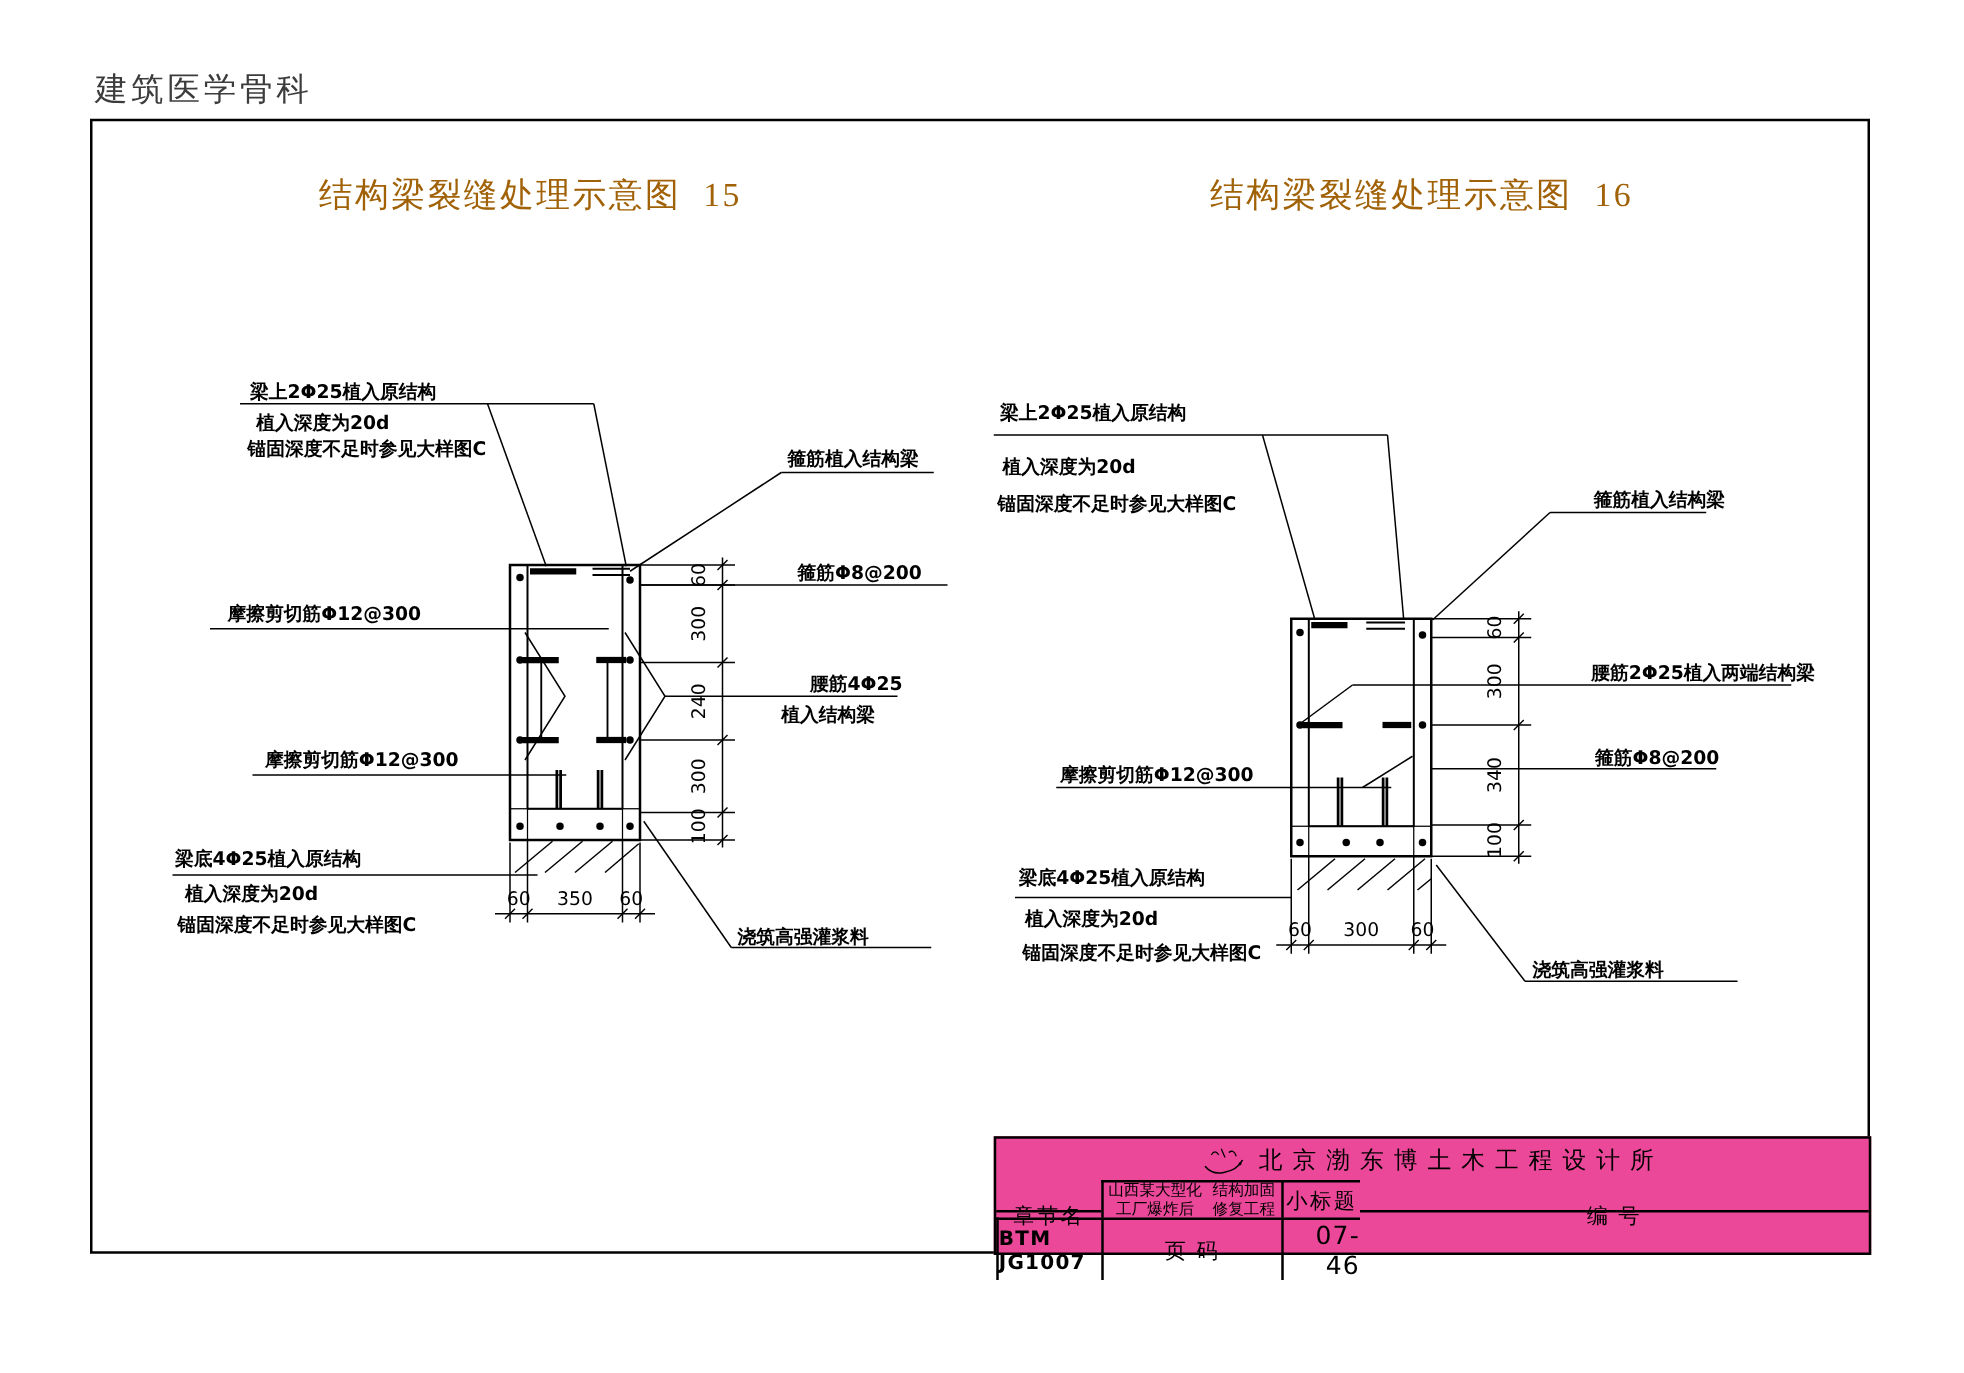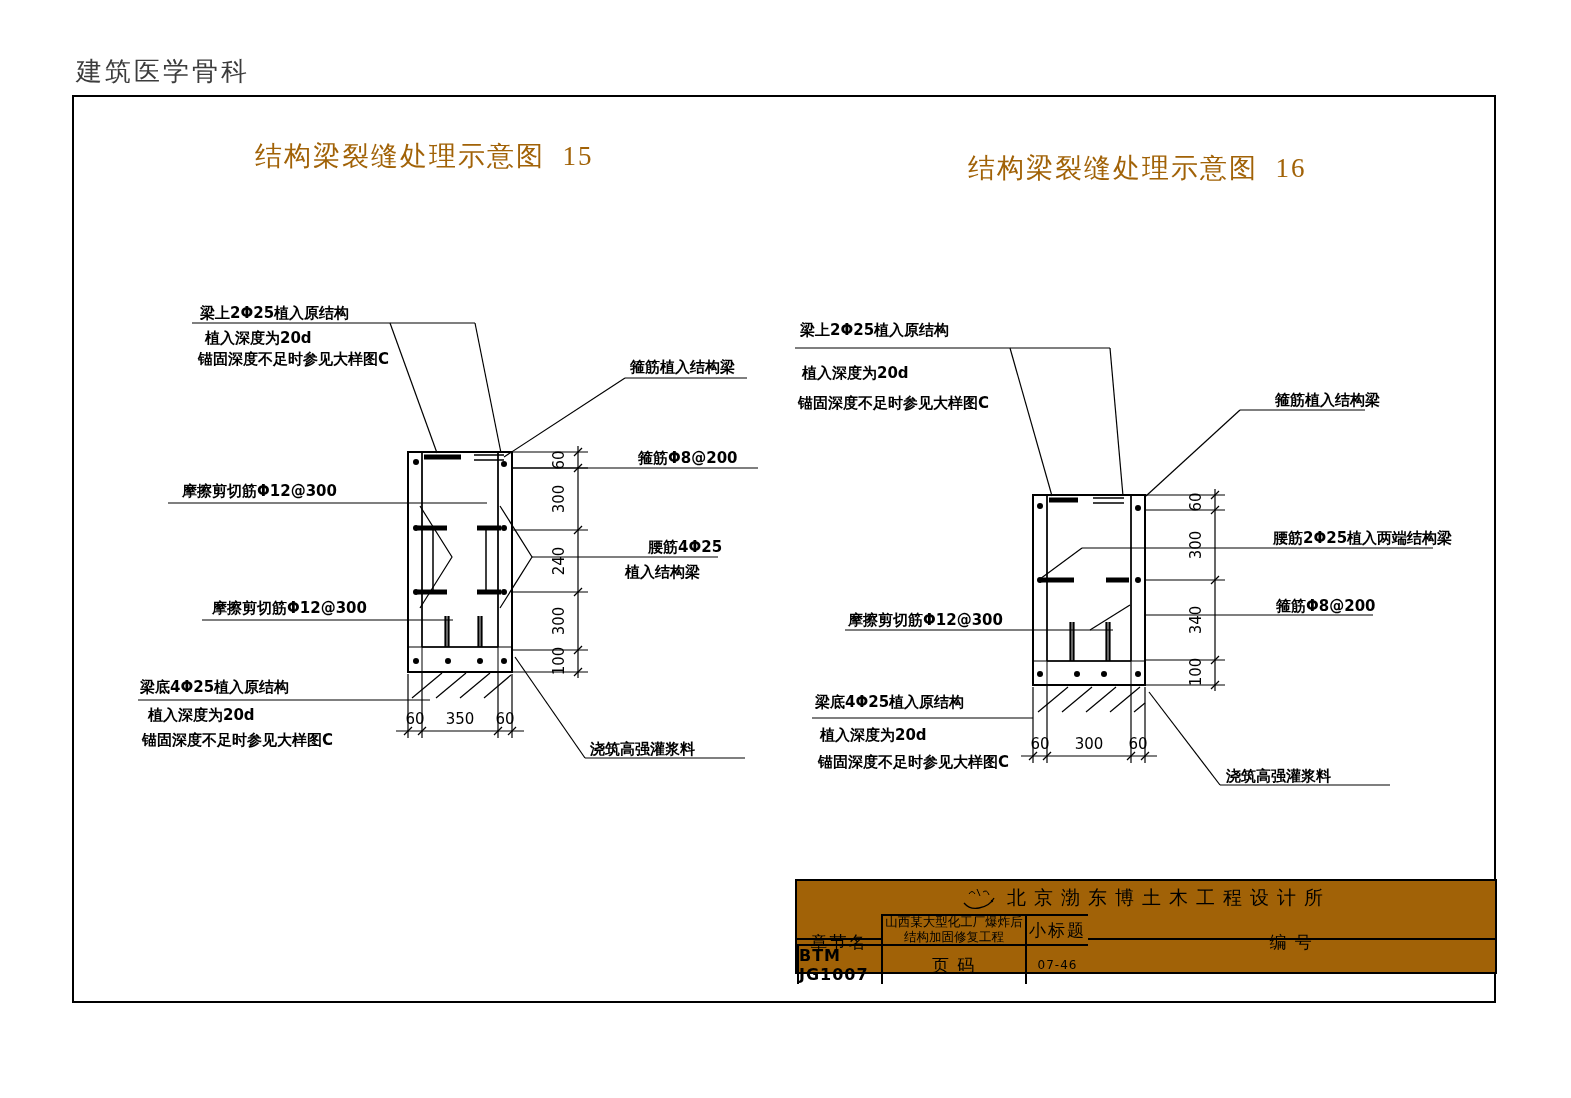--- a/index.html
+++ b/index.html
@@ -2,38 +2,38 @@
 <html><head>
 <meta charset="utf-8">
 <style>
   html,body{margin:0;padding:0;background:#fff;}
   .page{position:relative;width:1520px;height:1098px;background:#fff;overflow:hidden;
         font-family:"Liberation Serif",serif;color:#000;}
   .hdr{position:absolute;left:76px;top:54px;font-size:26px;letter-spacing:3px;color:#3c3c3c;}
   .sheet{position:absolute;left:72px;top:95px;width:1424px;height:908px;
          border:2px solid #000;box-sizing:border-box;background:#fff;}
   .dtitle{position:absolute;font-size:27px;letter-spacing:2px;color:#a16207;white-space:pre;}
-  .t15{left:255px;top:138px;} .t16{left:968px;top:150px;}
+  .t15{left:255px;top:138px;} .t16{left:968px;top:138px;}
   svg{position:absolute;overflow:visible;}
   svg line,svg polyline,svg path,svg rect{stroke:#000;fill:none;}
   .sw1{stroke-width:1.2px;} .sw15{stroke-width:1.5px;} .sw2{stroke-width:2px;}
   .bar{stroke-width:5px;} .dwl{stroke-width:2.2px;}
   .dot{fill:#000;stroke:none;}
   .lbl{font-family:"DejaVu Sans",sans-serif;font-size:15px;font-weight:bold;fill:#000;}
   .dim{font-family:"DejaVu Sans",sans-serif;font-size:15px;fill:#000;}
-  .tblock{position:absolute;left:795px;top:879px;width:702px;height:95px;
-          border:2px solid #000;box-sizing:border-box;background:#a16207;
+  .tblock{position:absolute;left:795px;top:909px;width:702px;height:95px;
+          border:2px solid #000;box-sizing:border-box;background:#ec4899;
           display:grid;grid-template-columns:84px 144px 63px 1fr;grid-template-rows:33px 30px 1fr;}
   .cell{border-left:2px solid #000;border-top:2px solid #000;display:flex;
         align-items:center;justify-content:center;font-size:17px;letter-spacing:2px;}
   .c-comp{grid-column:1/5;border-left:none;border-top:none;gap:10px;font-size:19px;letter-spacing:8px;}
   .noL{border-left:none;margin-top:24px;}
-  .c-small{flex-direction:column;font-size:12.5px;line-height:1.2;letter-spacing:0;text-align:center;}
+  .c-small{font-size:12.5px;line-height:1.2;letter-spacing:0;text-align:center;}
   .c-code{font-family:"DejaVu Sans",sans-serif;font-weight:bold;font-size:16px;letter-spacing:1px;}
-  .c-page{font-family:"DejaVu Sans",sans-serif;font-size:12px;letter-spacing:1px;text-align:right;}
+  .c-page{font-family:"DejaVu Sans",sans-serif;font-size:20px;letter-spacing:1px;text-align:right;}
   .logo{width:36px;height:26px;position:relative;flex:0 0 auto;}
 </style>
 </head>
 <body>
 
 <div class="page">
 
   <div class="hdr">建筑医学骨科</div>
   <div class="sheet"></div>
 

